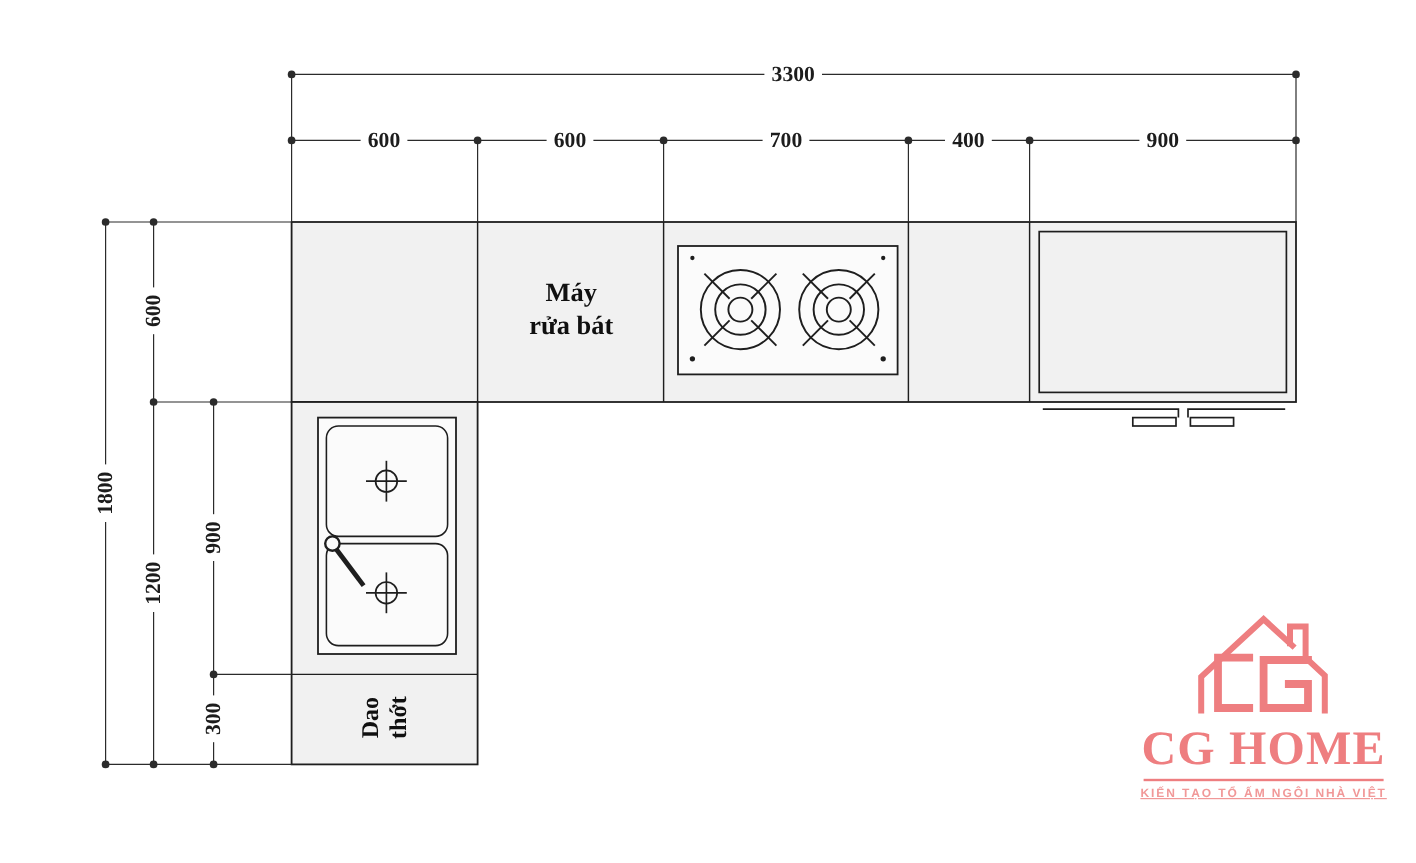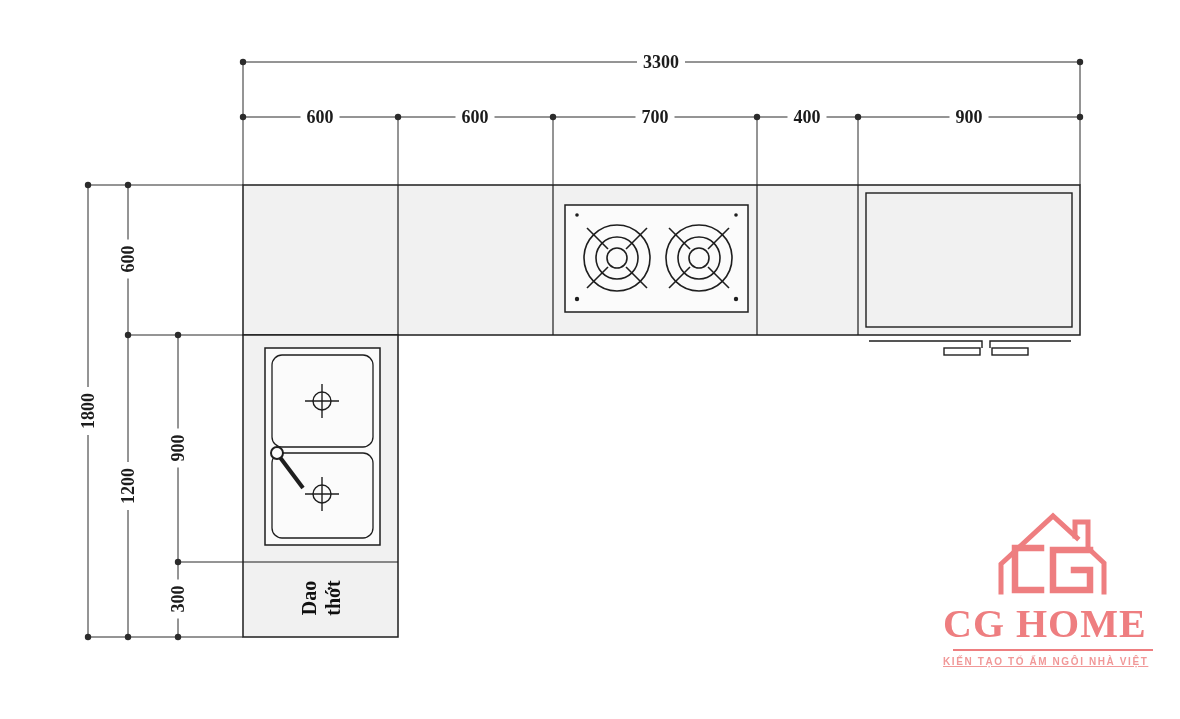--- a/index.html
+++ b/index.html
@@ -13,21 +13,21 @@
     background:#ffffff; padding:0 6px; white-space:nowrap;
     font:600 18px "Liberation Serif", serif; color:#1c1c1c;
   }
   .dim.v { transform:translate(-50%,-50%) rotate(-90deg); }
   .fixture-label {
     position:absolute; transform:translate(-50%,-50%);
     text-align:center; font:700 22px "Liberation Serif", serif;
     color:#101010; line-height:1.22; white-space:nowrap;
   }
   .fixture-label.v { transform:translate(-50%,-50%) rotate(-90deg); font-size:20px; }
-  .logo { position:absolute; left:943px; top:500px; width:220px; }
+  .logo { position:absolute; left:943px; top:500px; width:220px; text-align:center; }
   .logo-icon { display:block; margin:0 auto; }
   .logo-name {
     font:700 40px "Liberation Serif", serif; color:#ee7e80;
     letter-spacing:1px; line-height:1; margin-top:4px;
   }
   .logo-line { height:2px; background:#ee7e80; margin:5px 10px 5px; }
   .logo-tagline {
     font:700 10px "Liberation Sans", sans-serif; color:#f19898;
     letter-spacing:1.6px; white-space:nowrap;text-decoration:underline;
   }
@@ -154,20 +154,24 @@
   <div class="dim" style="left:655px; top:117px;">700</div>
   <div class="dim" style="left:807px; top:117px;">400</div>
   <div class="dim" style="left:969px; top:117px;">900</div>
 
   <div class="dim v" style="left:128px; top:259px;">600</div>
   <div class="dim v" style="left:88px; top:411px;">1800</div>
   <div class="dim v" style="left:178px; top:448px;">900</div>
   <div class="dim v" style="left:128px; top:486px;">1200</div>
   <div class="dim v" style="left:178px; top:599px;">300</div>
 
+  <div class="fixture-label" style="left:476px; top:258px;">
+    <div>Máy</div>
+    <div>rửa bát</div>
+  </div>
   <div class="fixture-label v" style="left:321px; top:598px;">
     <div>Dao</div>
     <div>thớt</div>
   </div>
 
   <div class="logo">
     <svg class="logo-icon" width="132" height="100" viewBox="0 0 132 100" fill="none" stroke="#ee7e80" stroke-linecap="square">
       <path d="M 14,92 L 14,64 L 66,16 L 90,38" stroke-width="5"></path>
       <path d="M 88,36 L 88,22 L 101,22 L 101,48 L 117,63 L 117,92" stroke-width="5"></path>
       <path d="M 54,48 L 28,48 L 28,90 L 54,90" stroke-width="6.5"></path>

